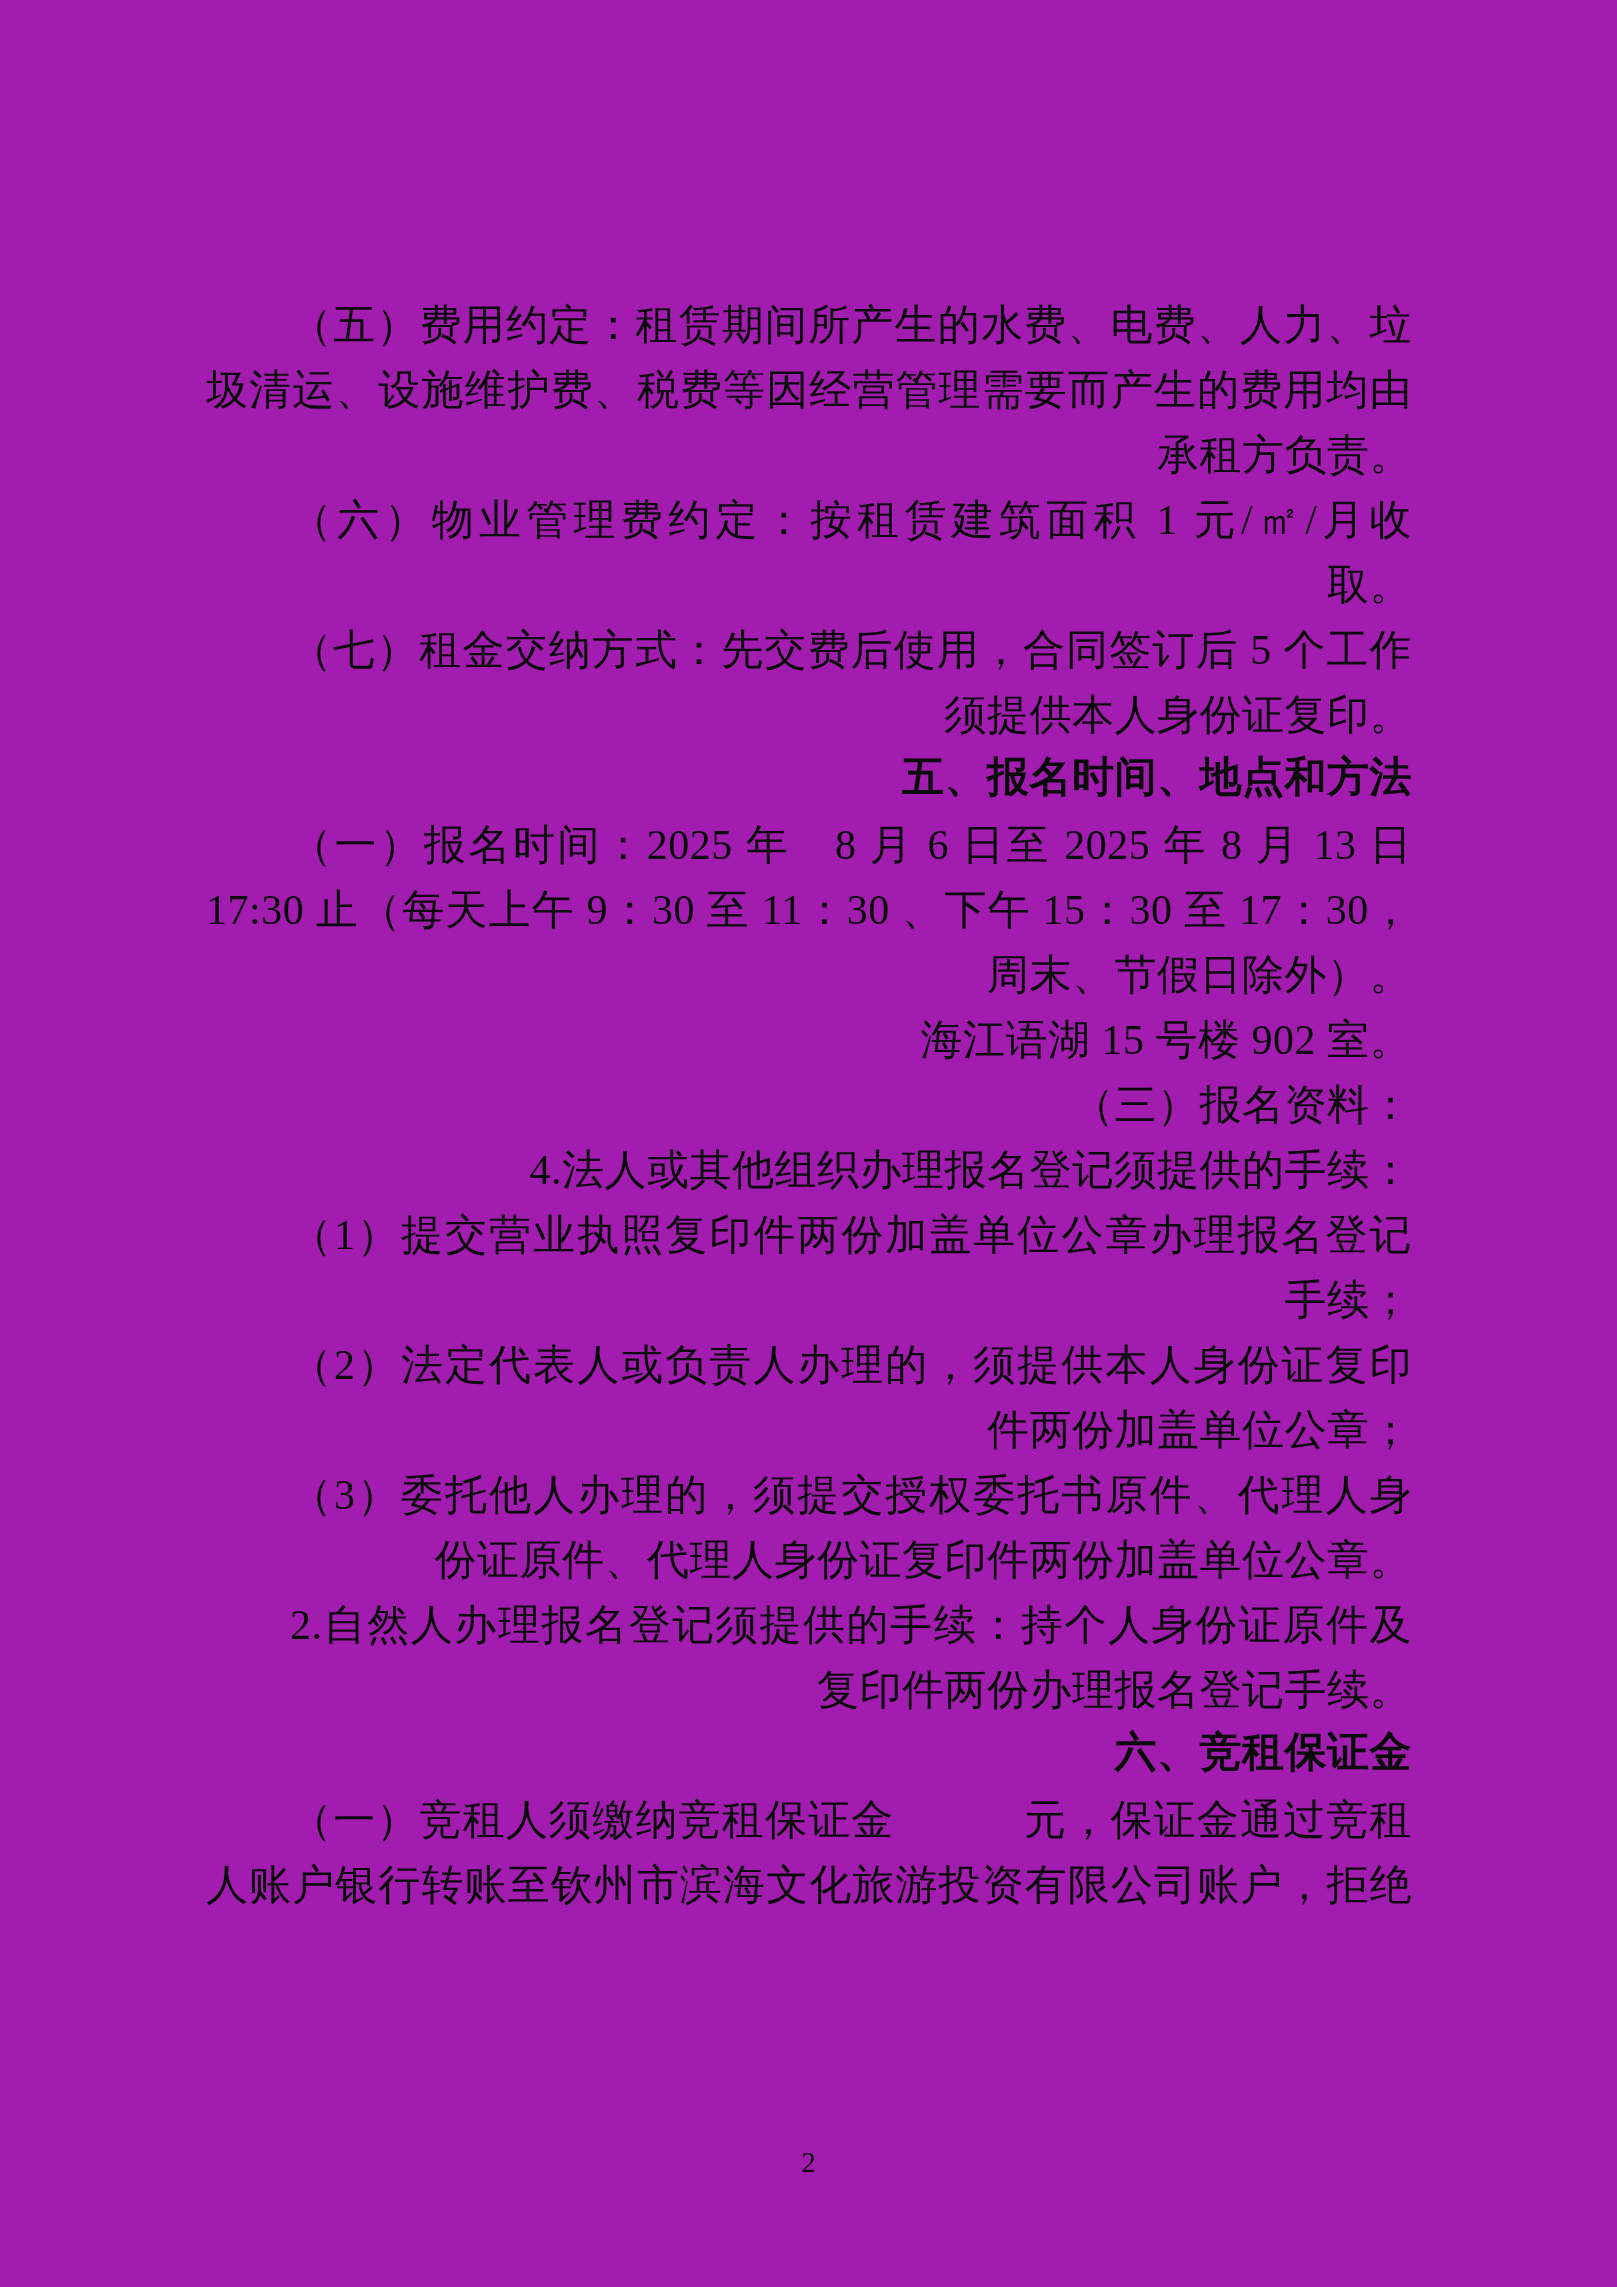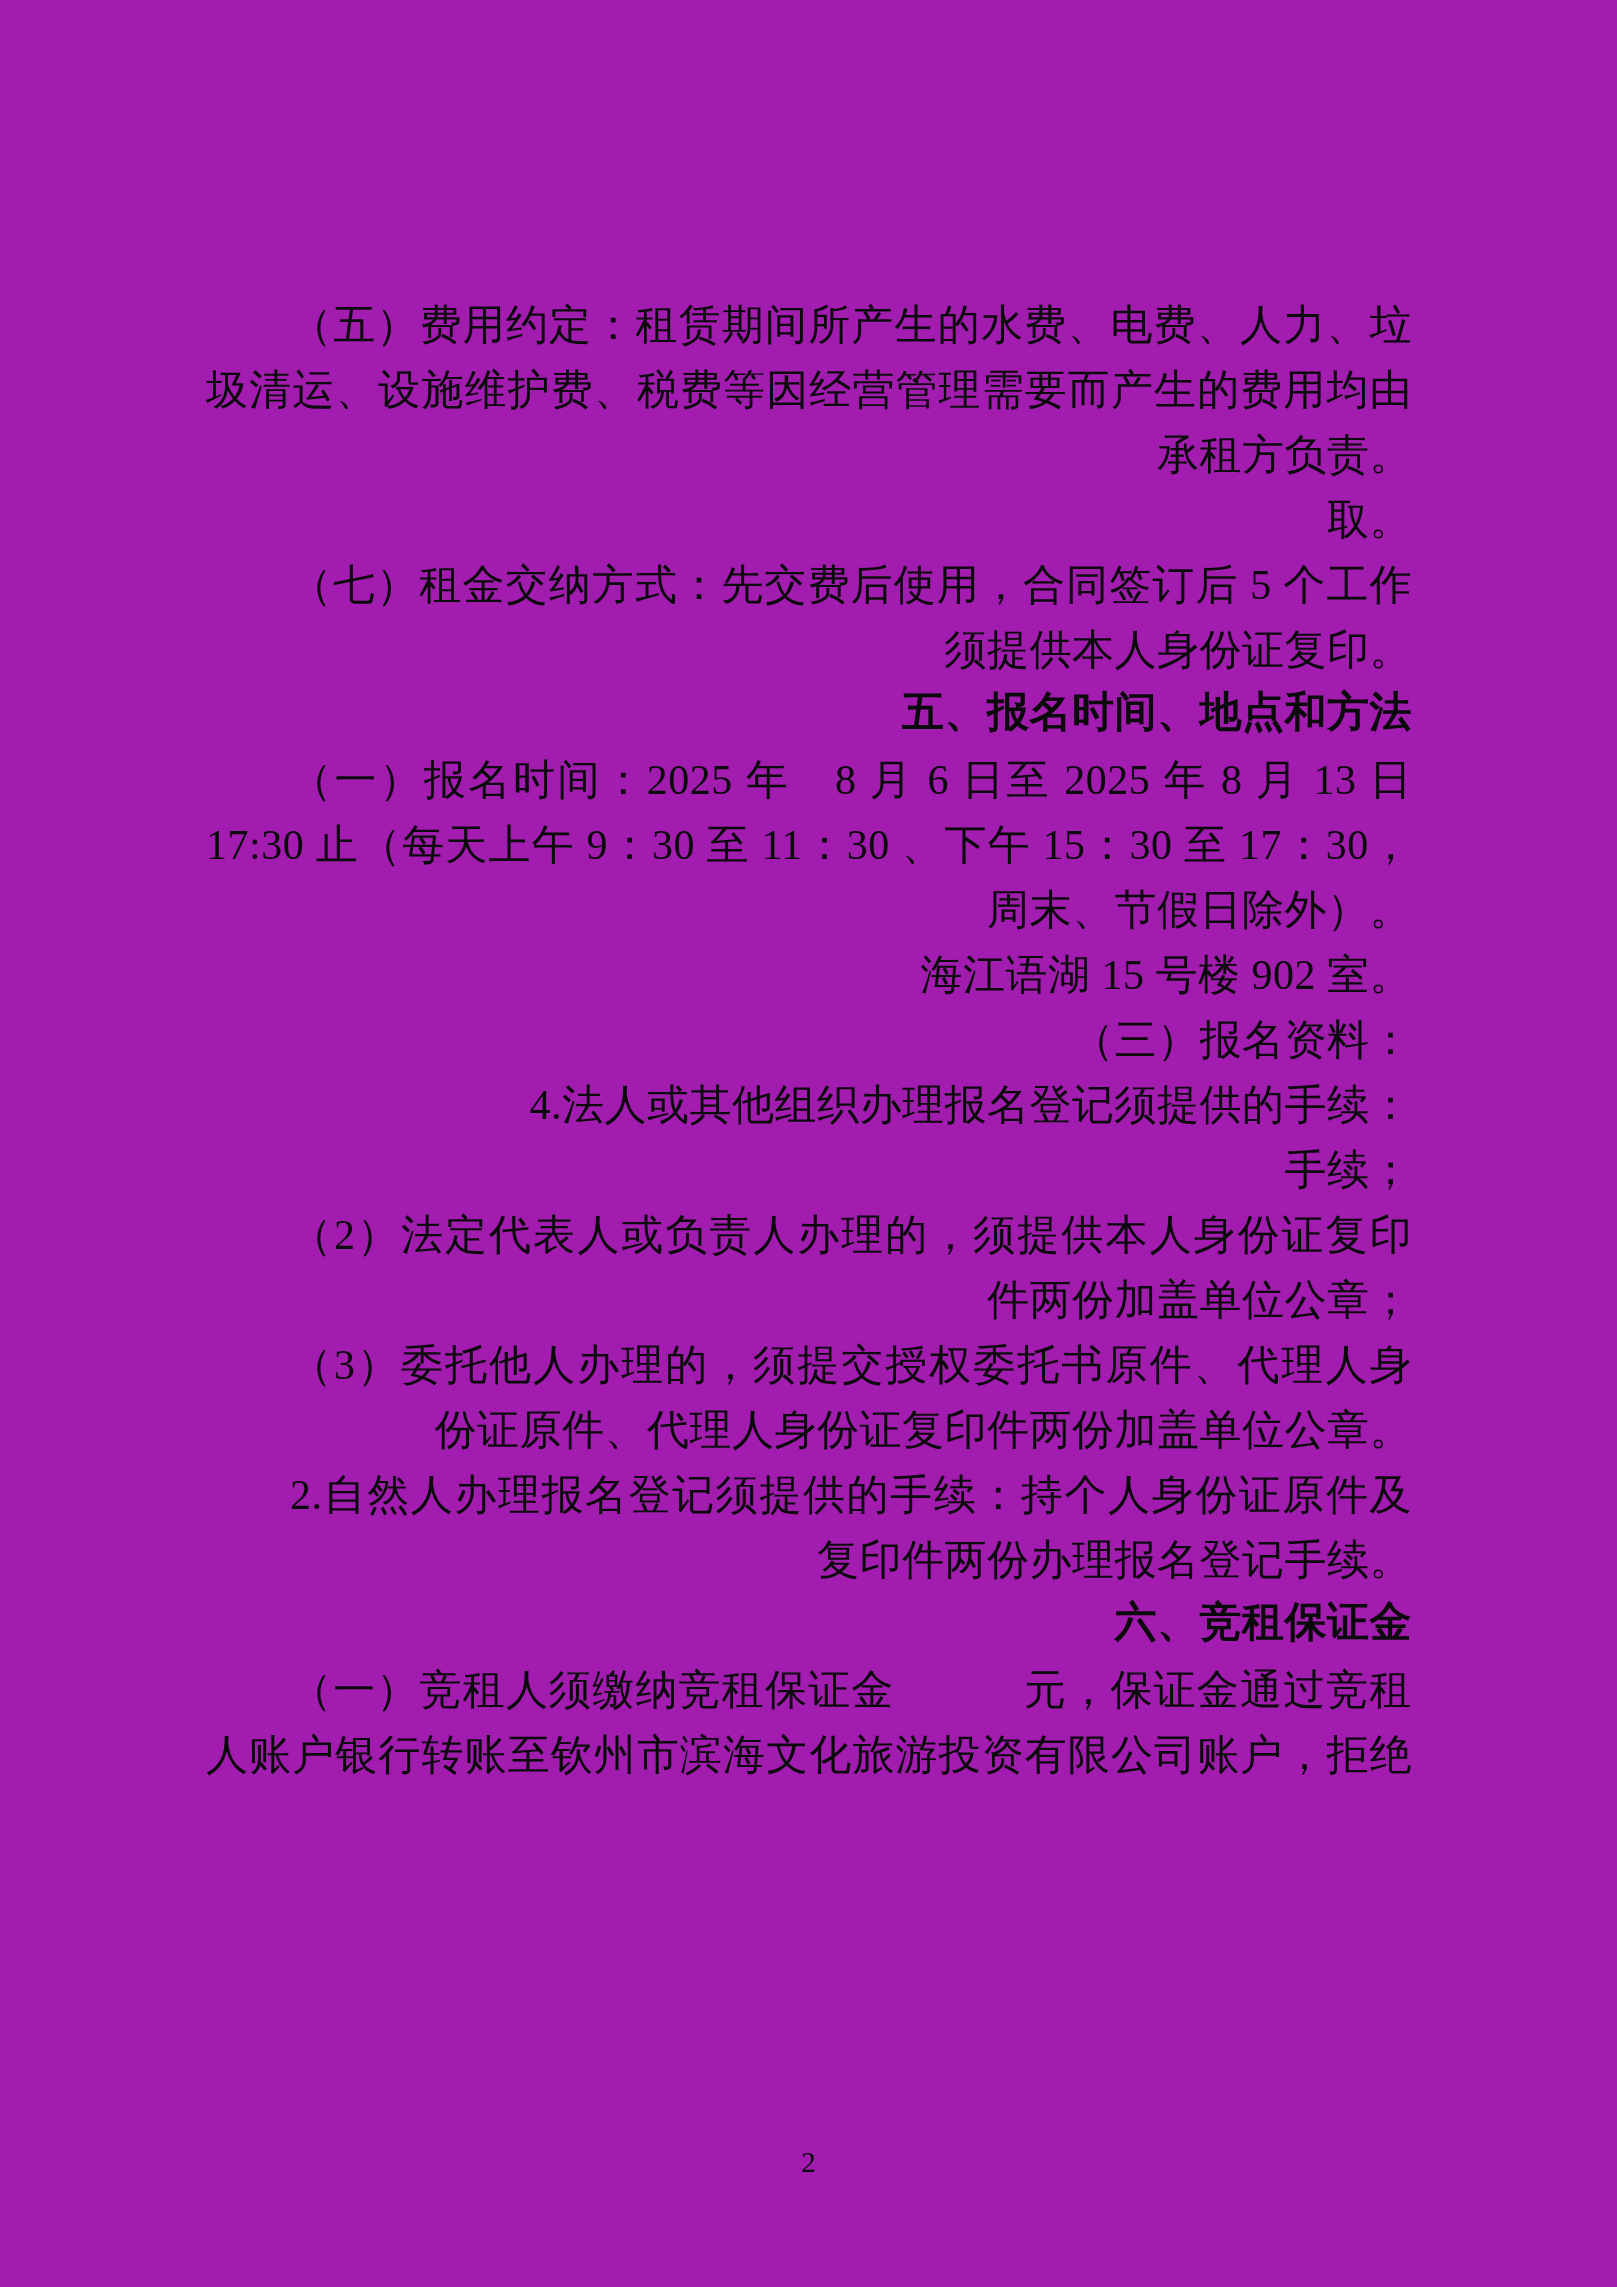--- a/index.html
+++ b/index.html
@@ -58,30 +58,32 @@
   }
 </style>
 </head>
 <body>
 
 <div class="page">
   <div class="text-block">
     <div class="line indent justify">（五）费用约定：租赁期间所产生的水费、电费、人力、垃</div>
     <div class="line justify">圾清运、设施维护费、税费等因经营管理需要而产生的费用均由</div>
     <div class="line">承租方负责。</div>
+    <div class="line indent justify">（六）物业管理费约定：按租赁建筑面积 1 元/㎡/月收</div>
     <div class="line">取。</div>
     <div class="line indent justify">（七）租金交纳方式：先交费后使用，合同签订后 5 个工作</div>
     <div class="line">须提供本人身份证复印。</div>
     <div class="line indent heading">五、报名时间、地点和方法</div>
     <div class="line indent justify">（一）报名时间：2025 年　8 月 6 日至 2025 年 8 月 13 日</div>
     <div class="line justify">17:30 止（每天上午 9：30 至 11：30 、下午 15：30 至 17：30，</div>
     <div class="line">周末、节假日除外）。</div>
     <div class="line">海江语湖 15 号楼 902 室。</div>
     <div class="line indent">（三）报名资料：</div>
     <div class="line indent">4.法人或其他组织办理报名登记须提供的手续：</div>
+    <div class="line indent justify">（1）提交营业执照复印件两份加盖单位公章办理报名登记</div>
     <div class="line">手续；</div>
     <div class="line indent justify">（2）法定代表人或负责人办理的，须提供本人身份证复印</div>
     <div class="line">件两份加盖单位公章；</div>
     <div class="line indent justify">（3）委托他人办理的，须提交授权委托书原件、代理人身</div>
     <div class="line">份证原件、代理人身份证复印件两份加盖单位公章。</div>
     <div class="line indent justify">2.自然人办理报名登记须提供的手续：持个人身份证原件及</div>
     <div class="line">复印件两份办理报名登记手续。</div>
     <div class="line indent heading">六、竞租保证金</div>
     <div class="line indent justify">（一）竞租人须缴纳竞租保证金　　　元，保证金通过竞租</div>
     <div class="line justify">人账户银行转账至钦州市滨海文化旅游投资有限公司账户，拒绝</div>

